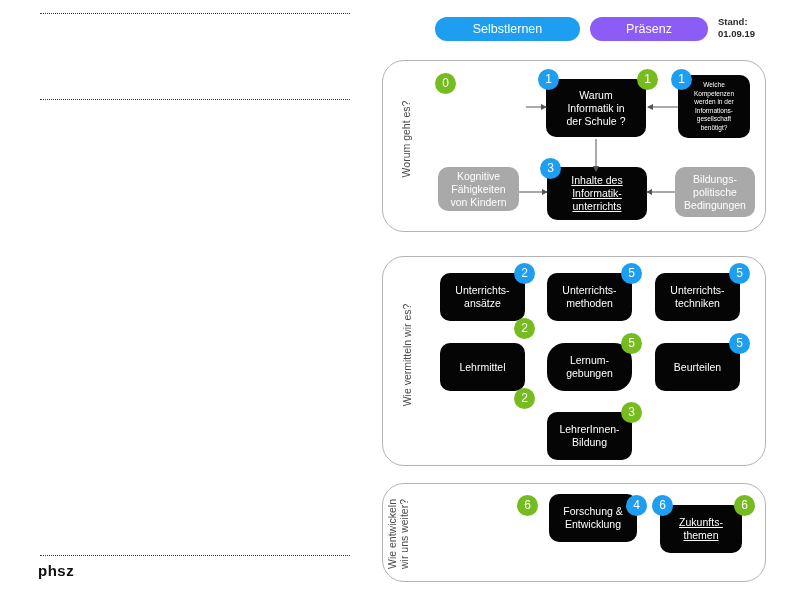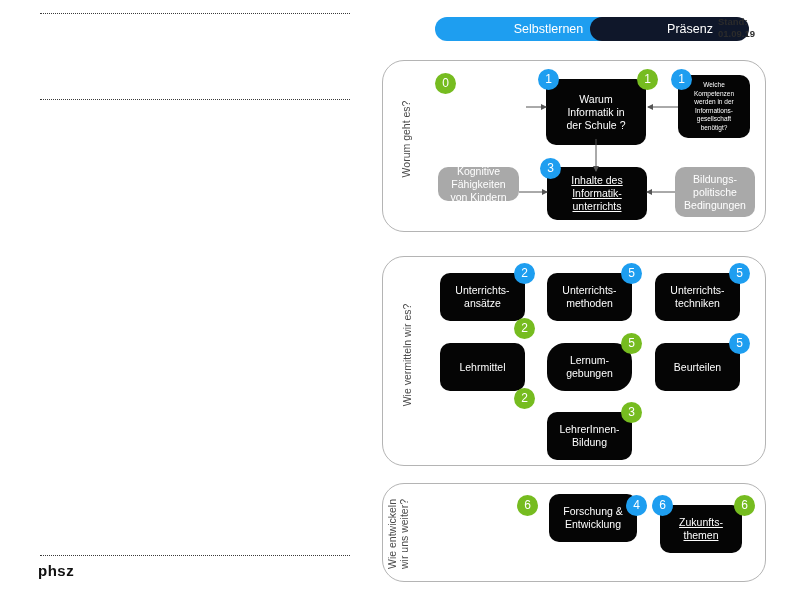--- a/index.html
+++ b/index.html
@@ -39,29 +39,28 @@
 
   
   .legend-pill {
     position: absolute;
     height: 24px;
     line-height: 24px;
     border-radius: 12px;
     color: #ffffff;
     font-size: 12.5px;
     text-align: center;
-    padding-left: 41px;
   }
   #pill-selbstlernen {
     left: 435px; top: 17px; width: 145px;
     background: #1e9ef0;
   }
   #pill-praesenz {
     left: 590px; top: 17px; width: 118px;
-    background: #0f172a;
+    background: #8b5cf6;
   }
   .stand {
     position: absolute;
     left: 718px; top: 16px;
     width: 74px;
     text-align: left;
     font-size: 9.5px;
     line-height: 11.5px;
     color: #2b2b2b;
     font-weight: bold;
@@ -163,35 +162,35 @@
     <line x1="295" y1="46" x2="265" y2="46" stroke="#555" stroke-width="1" marker-end="url(#ah)"></line>
     <line x1="213" y1="78" x2="213" y2="110" stroke="#555" stroke-width="1" marker-end="url(#ah)"></line>
     <line x1="136" y1="131" x2="164" y2="131" stroke="#555" stroke-width="1" marker-end="url(#ah)"></line>
     <line x1="292" y1="131" x2="264" y2="131" stroke="#555" stroke-width="1" marker-end="url(#ah)"></line>
   </svg>
 
   <div class="group-label" id="label-1">Worum geht es?</div>
 
   <div class="badge green" style="left:52px; top:12px;">0</div>
 
-  <div class="node black" style="left:163px; top:18px; width:100px; height:66px;">Warum
+  <div class="node black" style="left:163px; top:18px; width:100px; height:58px;">Warum
 Informatik in
 der Schule ?</div>
   <div class="badge blue" style="left:155px; top:8px;">1</div>
   <div class="badge green" style="left:254px; top:8px;">1</div>
 
   <div class="node black tiny" style="left:295px; top:14px; width:72px; height:63px;">Welche
 Kompetenzen
 werden in der
 Informations-
 gesellschaft
 benötigt?</div>
   <div class="badge blue" style="left:288px; top:8px;">1</div>
 
-  <div class="node gray" style="left:55px; top:106px; width:81px; height:34px;">Kognitive
+  <div class="node gray" style="left:55px; top:106px; width:81px; height:44px;">Kognitive
 Fähigkeiten
 von Kindern</div>
 
   <div class="node black" style="left:164px; top:106px; width:100px; height:53px;text-decoration:underline;">Inhalte des
 Informatik-
 unterrichts</div>
   <div class="badge blue" style="left:157px; top:97px;">3</div>
 
   <div class="node gray" style="left:292px; top:106px; width:80px; height:50px;">Bildungs-
 politische

